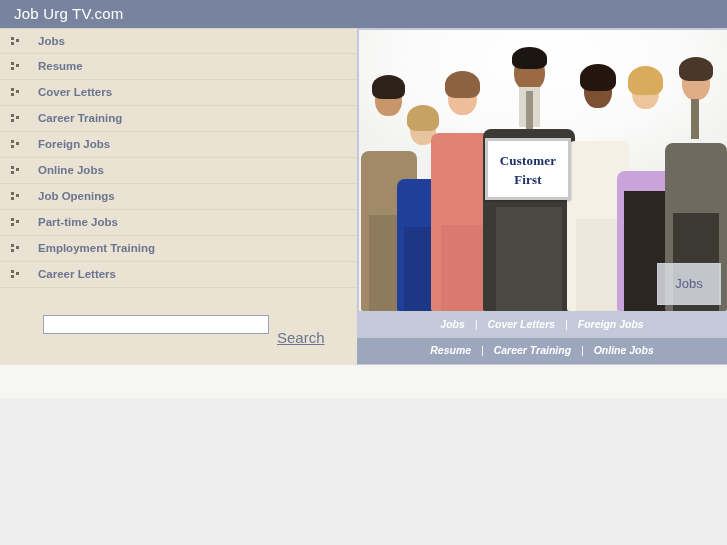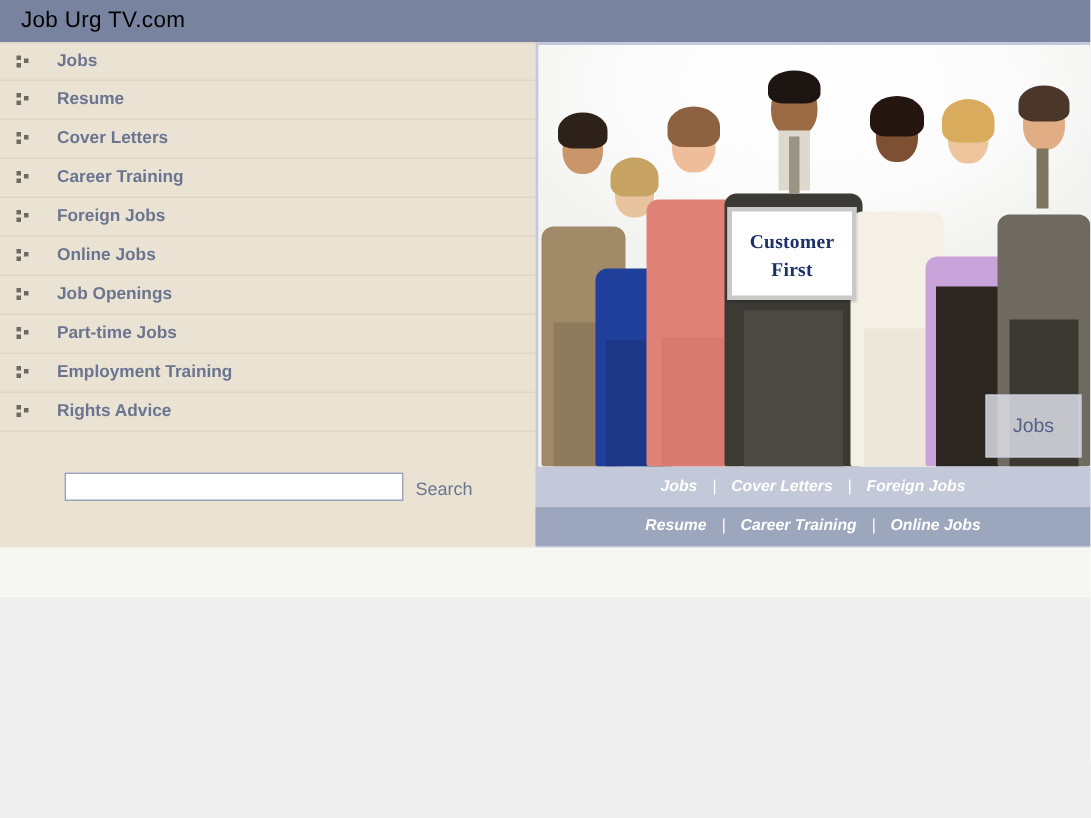--- a/index.html
+++ b/index.html
@@ -28,21 +28,21 @@
     width: 727px;
     height: 28px;
     background: #78849f;
     box-sizing: border-box;
   }
   .header-title {
     position: absolute;
     left: 14px;
     top: 5px;
     font-size: 15px;
-    color: #000000;
+    color: #ffffff;
     letter-spacing: 0.2px;
     white-space: nowrap;
   }
 
   
   .body-wrap {
     position: absolute;
     left: 0; top: 28px;
     width: 727px;
     height: 337px;
@@ -119,25 +119,26 @@
     box-sizing: border-box;
     font-family: "Liberation Sans", sans-serif;
     font-size: 11px;
     color: #333333;
     padding: 0 3px;
     outline: none;
   }
   .search-label {
     position: absolute;
     left: 277px;
-    top: 9px;
-    font-size: 12px;
+    top: 19px;
+    font-size: 15px;
     color: #6b7590;
     cursor: pointer;
     white-space: nowrap;
+    text-decoration: underline;
   }
 
   
   .right-col {
     position: absolute;
     left: 357px; top: 0;
     width: 370px;
     height: 337px;
     background: #c3c9d8;
   }
@@ -381,21 +382,21 @@
             </span>
           <span class="menu-label">Employment Training</span>
         </div>
 
         <div class="menu-item">
           <span class="bullet">
               <i class="b1"></i>
               <i class="b2"></i>
               <i class="b3"></i>
             </span>
-          <span class="menu-label">Rights Advice</span>
+          <span class="menu-label">Career Letters</span>
         </div>
 
       </div>
 
       <div class="search-row">
         <input class="search-input" type="text" placeholder="" style="">
         <span class="search-label">Search</span>
       </div>
     </div>
 

